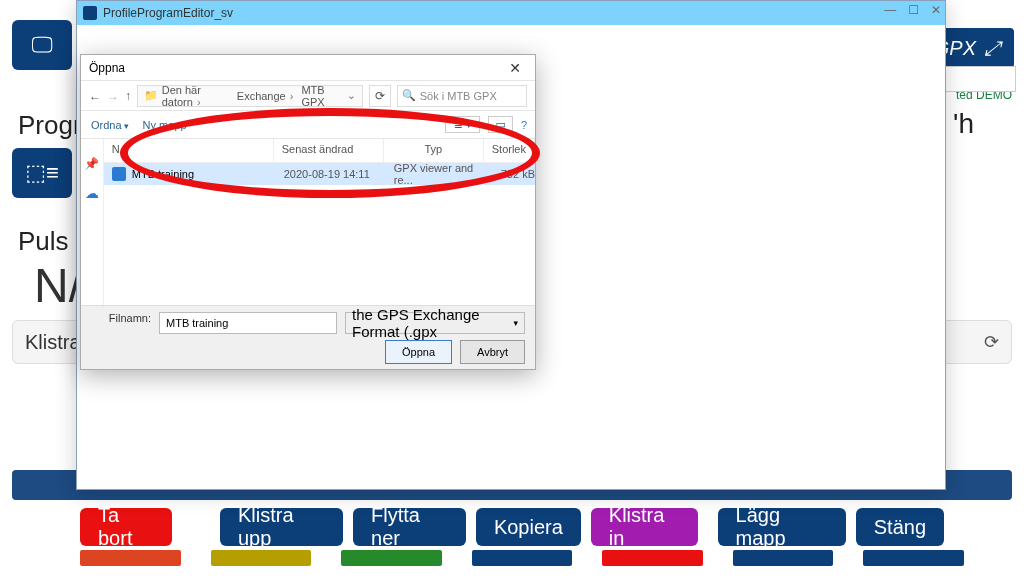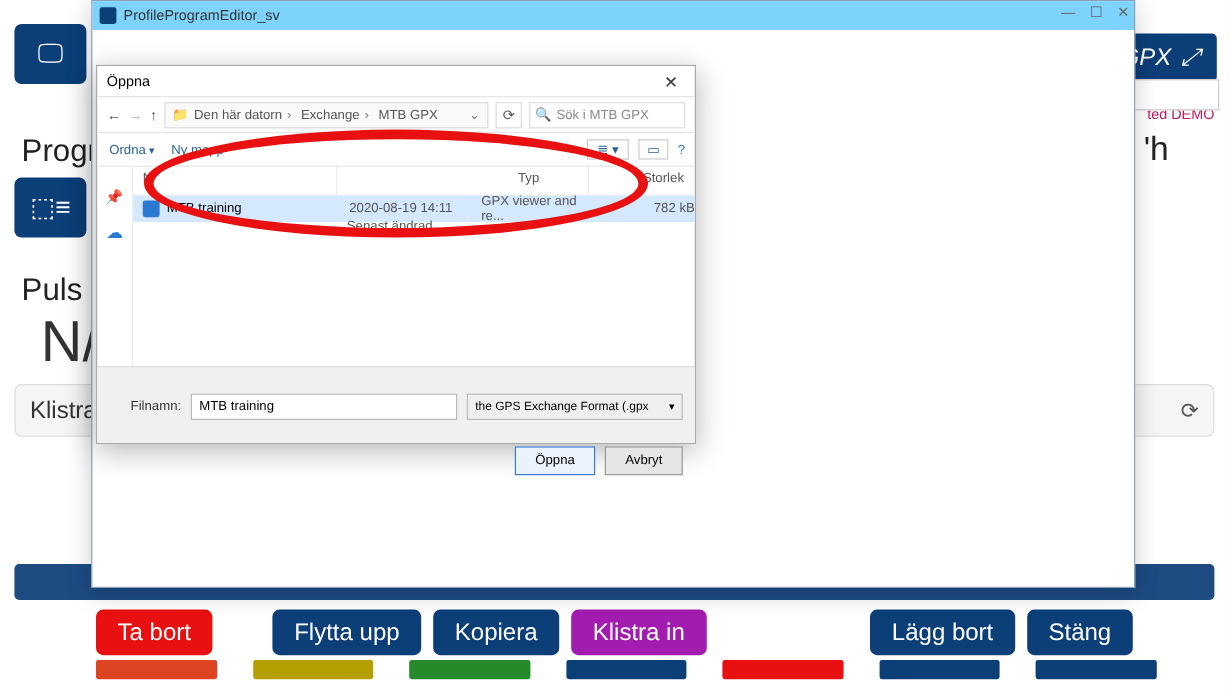--- a/index.html
+++ b/index.html
@@ -3,21 +3,21 @@
 <meta charset="utf-8">
 <style>
   * { box-sizing: border-box; margin: 0; padding: 0; font-family: "Segoe UI", Arial, sans-serif; }
   body { width: 1024px; height: 576px; background: #f0f0f0; position: relative; overflow: hidden; }
 
   
   .app-bg { position: absolute; inset: 0; background: #fff; }
   .bg-topbar { position: absolute; left: 0; right: 0; top: 20px; height: 50px; display: flex; }
   .blue-tile { width: 60px; height: 50px; background: #0c3e78; border-radius: 6px; margin-left: 12px; color: #fff; display: flex; align-items: center; justify-content: center; font-size: 22px; }
   .import-btn { position: absolute; right: 10px; top: 28px; height: 40px; background: #0c3e78; color: #fff; border-radius: 4px; display: flex; align-items: center; padding: 0 14px; font-size: 20px; font-style: italic; gap: 8px; }
-  .demo-label { position: absolute; right: 12px; top: 88px; font-size: 12px; color: #be185d; }
+  .demo-label { position: absolute; right: 12px; top: 88px; font-size: 12px; color: #15803d; }
   .bg-tabs { position: absolute; top: 66px; left: 200px; right: 8px; height: 26px; display: flex; border: 1px solid #ccc; background: #fff; }
   .bg-tab { flex: 1; text-align: center; font-size: 14px; padding-top: 3px; border-right: 1px solid #ccc; position: relative; }
   .bg-tab:last-child { border-right: none; }
   .refresh-ico { position: absolute; right: 6px; top: 4px; font-size: 12px; color: #555; }
 
   .bg-program { position: absolute; left: 18px; top: 110px; font-size: 26px; color: #222; }
   .blue-tile2 { position: absolute; left: 12px; top: 148px; width: 60px; height: 50px; background: #0c3e78; border-radius: 6px; color: #fff; display: flex; align-items: center; justify-content: center; font-size: 22px; }
   .bg-puls { position: absolute; left: 18px; top: 226px; font-size: 26px; color: #222; }
   .bg-na { position: absolute; left: 34px; top: 258px; font-size: 48px; color: #333; }
   .bg-kmh { position: absolute; right: 50px; top: 108px; font-size: 28px; color: #222; }
@@ -36,44 +36,44 @@
   .btn.grey { background: #a21caf; color: #fff; }
   .spacer { flex: 1; }
 
   
   .editor-window { position: absolute; left: 76px; top: 0; width: 870px; height: 490px; background: #fff; border: 1px solid #8aa0b8; box-shadow: 0 4px 20px rgba(0,0,0,.2); }
   .editor-title { height: 24px; background: #7dd3fc; display: flex; align-items: center; font-size: 12px; color: #333; padding-left: 6px; }
   .editor-title .wicons { position:absolute; right:4px; top:2px; display:flex; gap:12px; color:#666; font-size:12px;}
   .app-icon { width:14px; height:14px; background:#0c3e78; margin-right:6px; border-radius:2px; }
 
   
-  .file-dialog { position: absolute; left: 80px; top: 54px; width: 500px; height: 316px; background: #fff; border: 1px solid #aaa; box-shadow: 0 6px 24px rgba(0,0,0,.3); display:flex; flex-direction:column; font-size:12px; }
+  .file-dialog { position: absolute; left: 80px; top: 54px; width: 456px; height: 316px; background: #fff; border: 1px solid #aaa; box-shadow: 0 6px 24px rgba(0,0,0,.3); display:flex; flex-direction:column; font-size:12px; }
   .fd-title { height: 26px; display:flex; align-items:center; padding:0 8px; border-bottom:1px solid #e5e5e5; justify-content:space-between;}
   .fd-close { color:#333; font-size:14px; padding:0 6px; }
   .fd-nav { height: 30px; display:flex; align-items:center; gap:6px; padding:0 8px; border-bottom:1px solid #e5e5e5; color:#555;}
   .fd-path { display:flex; align-items:center; gap:4px; border:1px solid #ddd; height:22px; padding:0 6px; flex:1; font-size:11px; background:#fafafa;}
   .fd-refresh { width:22px; height:22px; border:1px solid #ddd; display:flex; align-items:center; justify-content:center; font-size:12px;}
   .fd-search { width:130px; height:22px; border:1px solid #ddd; display:flex; align-items:center; gap:4px; padding:0 4px; color:#888; font-size:11px;}
   .fd-toolbar { height: 28px; display:flex; align-items:center; gap:14px; padding:0 10px; color:#2a6496; font-size:11px; border-bottom:1px solid #e5e5e5; position:relative;}
   .fd-toolbar .right { position:absolute; right:8px; display:flex; gap:8px; align-items:center; }
   .fd-body { flex:1; display:flex; }
   .fd-sidebar { width:30px; border-right:1px solid #eee; display:flex; flex-direction:column; align-items:center; gap:14px; padding-top:18px;}
   .fd-sidebar .cloud { color:#2a7ad1; font-size:14px; }
   .fd-list { flex:1; position:relative; }
   .fd-columns { height:24px; display:flex; border-bottom:1px solid #eee; font-size:11px; color:#555;}
   .fd-columns div{ padding:4px 8px; border-right:1px solid #eee;}
-  .col-n{width:170px;} .col-d{width:110px;margin-top:40px;} .col-t{width:100px;text-align:center;} .col-s{flex:1; text-align:right; padding-right:10px;}
+  .col-n{width:170px;} .col-d{width:110px;} .col-t{width:100px;text-align:center;} .col-s{flex:1; text-align:right; padding-right:10px;}
   .fd-row { height:22px; display:flex; align-items:center; font-size:11px; background:#d4e8ff; }
   .fd-row .ico { width:14px;height:14px;background:#2a7ad1;margin:0 6px 0 8px;border-radius:2px;}
   .fd-row .cell-n{width:152px;} .fd-row .cell-d{width:110px; color:#555;} .fd-row .cell-t{width:100px;color:#555;} .fd-row .cell-s{flex:1;text-align:right;color:#555;}
   .fd-footer { height: 64px; background:#f0f0f0; border-top:1px solid #ddd; padding:6px 10px; display:flex; flex-direction:column; gap:6px;}
-  .fd-frow { display:flex; align-items:center; gap:8px;margin-top:16px; }
+  .fd-frow { display:flex; gap:8px; }
   .fd-frow label{ font-size:11px; color:#333; width:60px; text-align:right;}
   .fd-fname { flex:1; height:22px; border:1px solid #bbb; background:#fff; padding:0 6px; font-size:11px;}
-  .fd-filter { width:180px; height:22px; border:1px solid #bbb; background:#efefef; font-size:10px; display:flex; align-items:center; padding:0 6px; justify-content:space-between;}
+  .fd-filter { width:180px; height:22px; border:1px solid #bbb; background:#efefef; font-size:15px; display:flex; align-items:center; padding:0 6px; justify-content:space-between;}
   .fd-btn { height:24px; padding:0 16px; border:1px solid #999; background:#e6e6e6; font-size:11px; display:flex; align-items:center;}
   .fd-btn.primary { border:1px solid #3a7ad1; background:#eaf2fc; }
 
   
   .red-ellipse { position:absolute; left:120px; top:108px; width:420px; height:90px; border:8px solid #e81010; border-radius:50%; pointer-events:none; }
 
   .chev::after{content:"›"; margin:0 4px; color:#777;}
   .ddown::after{content:" ▾"; font-size:9px;}
 </style>
 </head>
@@ -113,25 +113,26 @@
       <span style="background:#268a2a"></span>
       <span style="background:#0c3e78"></span>
       <span style="background:#e81010"></span>
       <span style="background:#0c3e78"></span>
       <span style="background:#0c3e78"></span>
   </div>
 
   <div class="bottom-btns">
     <div class="btn red">Ta bort</div>
     <div style="width:30px"></div>
-    <div class="btn blue">Flytta upp</div>
+    <div class="btn blue">Klistra upp</div>
+    <div class="btn blue">Flytta ner</div>
     <div class="btn blue">Kopiera</div>
     <div class="btn grey">Klistra in</div>
     <div class="spacer"></div>
-    <div class="btn blue">Lägg bort</div>
+    <div class="btn blue">Lägg mapp</div>
     <div class="btn blue">Stäng</div>
   </div>
 </div>
 
 <div class="editor-window">
   <div class="editor-title">
     <div class="app-icon"></div>
     <span>ProfileProgramEditor_sv</span>
     <div class="wicons">
       <span>—</span>

